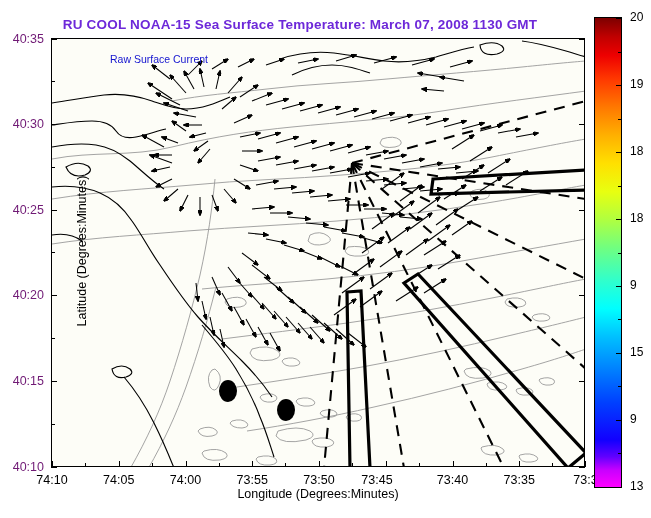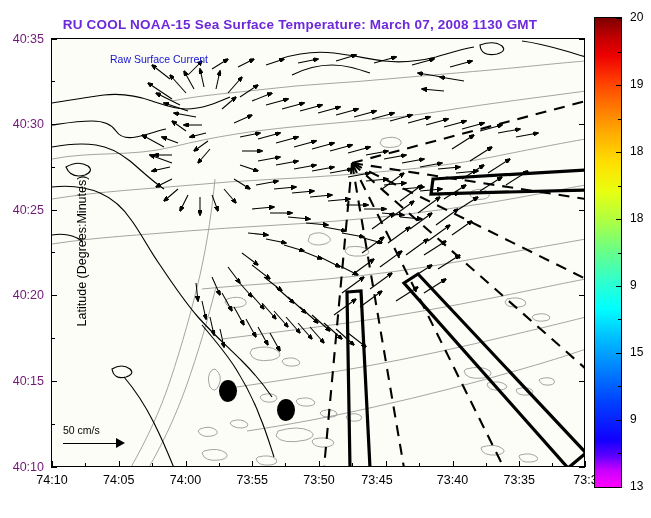--- a/index.html
+++ b/index.html
@@ -375,27 +375,20 @@
     <div class="ticky minor" style="top:42px"></div>
     <div class="ticky" style="top:0px"></div>
 
     <div class="tickyr" style="top:428px"></div>
     <div class="tickyr" style="top:342.2px"></div>
     <div class="tickyr" style="top:256.4px"></div>
     <div class="tickyr" style="top:170.6px"></div>
     <div class="tickyr" style="top:84.8px"></div>
     <div class="tickyr" style="top:0px"></div>
 
-    <div class="scalebox">
-      <div class="scaletxt">50 cm/s</div>
-      <div class="arrowline">
-        <div class="shaft"></div>
-          <div class="hd"></div>
-      </div>
-    </div>
 
     <div class="xlab" style="left:0px">74:10</div>
     <div class="xlab" style="left:66.75px">74:05</div>
     <div class="xlab" style="left:133.5px">74:00</div>
     <div class="xlab" style="left:200.25px">73:55</div>
     <div class="xlab" style="left:267px">73:50</div>
     <div class="xlab" style="left:325px">73:45</div>
     <div class="xlab" style="left:400.5px">73:40</div>
     <div class="xlab" style="left:467.25px">73:35</div>
     <div class="xlab" style="left:537px;transform:translateX(-50%)">73:30</div>
@@ -403,20 +396,21 @@
     <div class="ylab" style="top:428px">40:10</div>
     <div class="ylab" style="top:342.2px">40:15</div>
     <div class="ylab" style="top:256.4px">40:20</div>
     <div class="ylab" style="top:170.6px">40:25</div>
     <div class="ylab" style="top:84.8px">40:30</div>
     <div class="ylab" style="top:0px">40:35</div>
 
     <div class="ytitle">Latitude (Degrees:Minutes)</div>
   </div>
 
+  <div class="xtitle">Longitude (Degrees:Minutes)</div>
 
   <div id="cbar">
     <div class="cbt" style="top:469px"></div>
     <div class="cbtm" style="top:435px"></div>
     <div class="cbt" style="top:402px"></div>
     <div class="cbtm" style="top:368px"></div>
     <div class="cbt" style="top:335px"></div>
     <div class="cbtm" style="top:301px"></div>
     <div class="cbt" style="top:268px"></div>
     <div class="cbtm" style="top:235px"></div>

